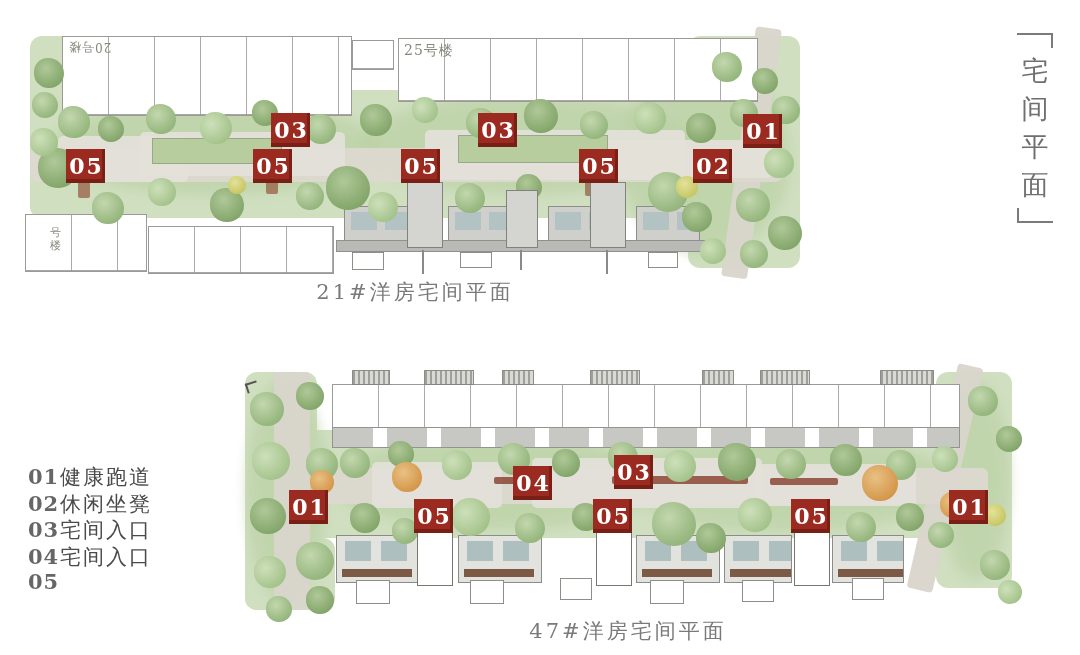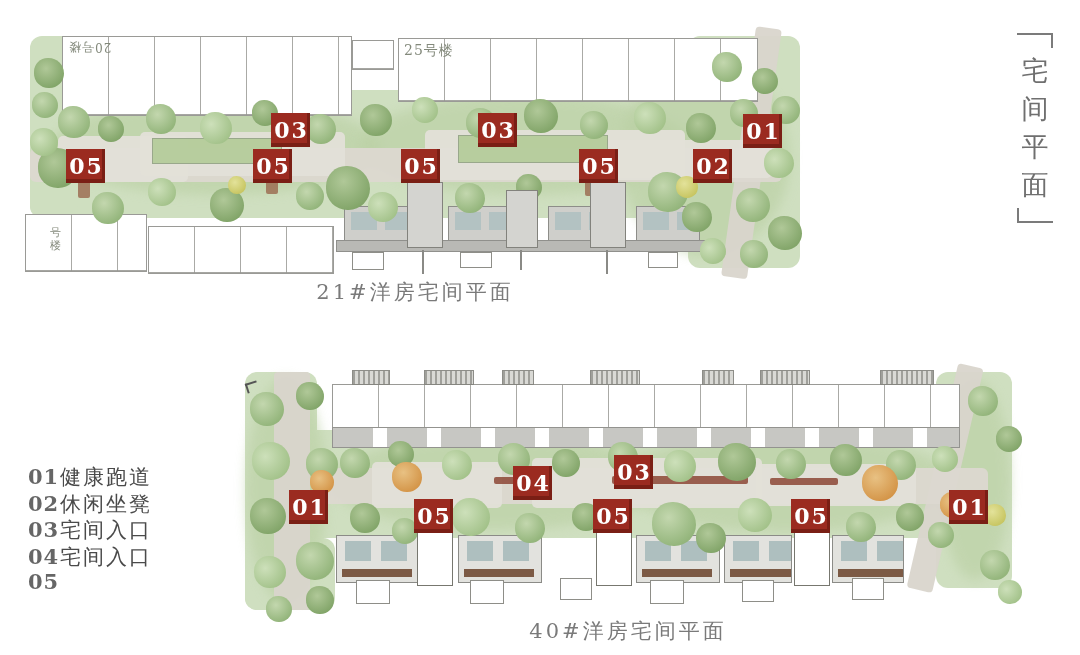--- a/index.html
+++ b/index.html
@@ -256,21 +256,21 @@
 
     <div class="marker" style="left:289px;top:490px;">01</div>
     <div class="marker" style="left:414px;top:499px;">05</div>
     <div class="marker" style="left:513px;top:466px;">04</div>
     <div class="marker" style="left:614px;top:455px;">03</div>
     <div class="marker" style="left:593px;top:499px;">05</div>
     <div class="marker" style="left:791px;top:499px;">05</div>
     <div class="marker" style="left:949px;top:490px;">01</div>
   </div>
 
-  <div class="caption" style="left:243px;top:617px;">40#洋房宅间平面</div>
+  <div class="caption" style="left:243px;top:617px;">47#洋房宅间平面</div>
 
   <div class="legend">
     <div class="legend-row">
       <span class="legend-num">01</span>
       <span class="legend-label">健康跑道</span>
     </div>
     <div class="legend-row">
       <span class="legend-num">02</span>
       <span class="legend-label">休闲坐凳</span>
     </div>

